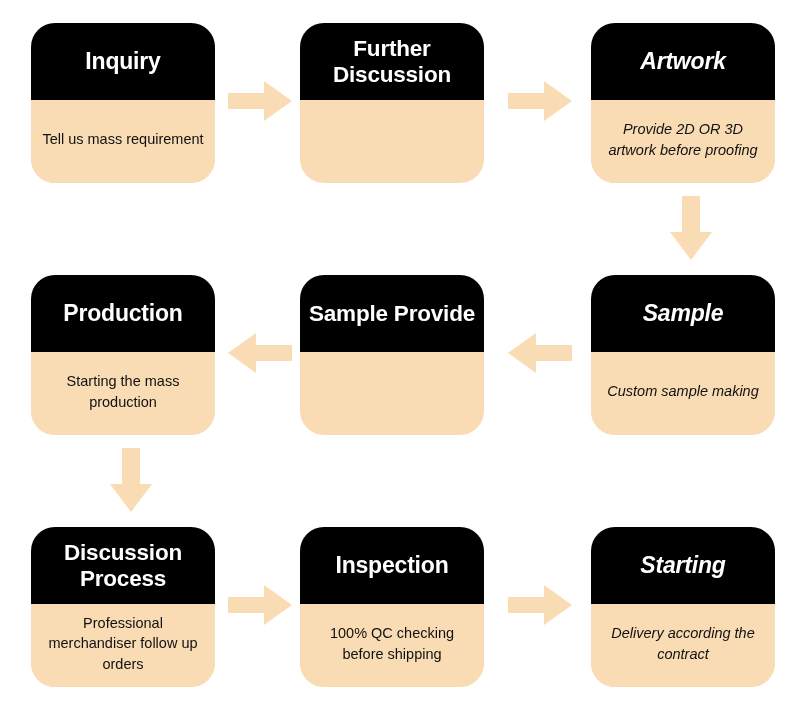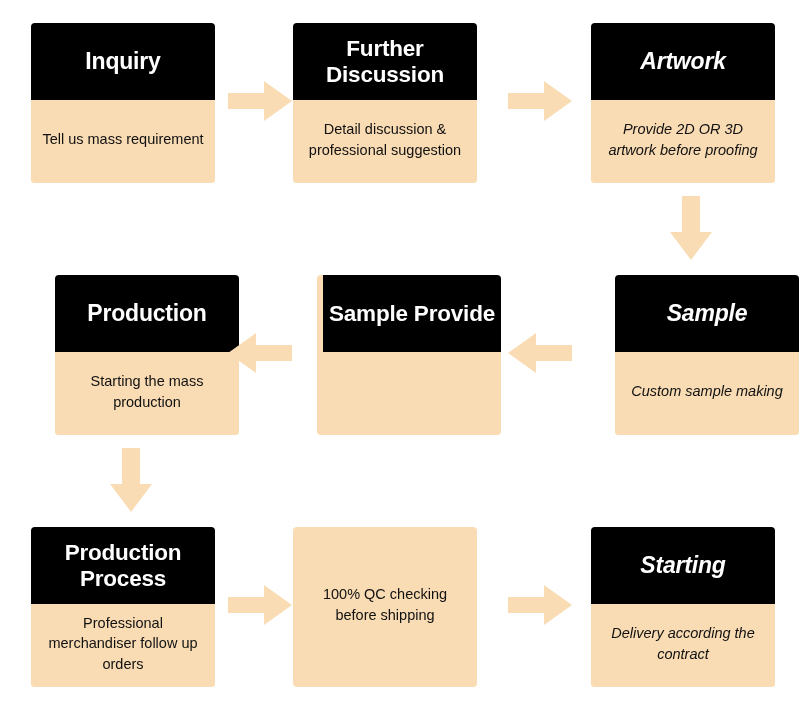--- a/index.html
+++ b/index.html
@@ -19,21 +19,21 @@
     height: 713px;
     background: #ffffff;
     overflow: hidden;
   }
 
   
   .card {
     position: absolute;
     width: 184px;
     height: 160px;
-    border-radius: 4px;
+    border-radius: 24px;
     overflow: hidden;
     background: #F9DCB4;
     display: flex;
     flex-direction: column;
   }
   .card-header {
     background: #000000;
     color: #ffffff;
     height: 77px;
     flex: 0 0 77px;
@@ -61,24 +61,24 @@
     text-align: center;
     font-size: 14.5px;
     line-height: 1.42;
     padding: 0 8px 4px 8px;
     box-sizing: border-box;
     font-weight: normal;
   }
 
   
   .col-1 { left: 31px; }
-  .col-2 { left: 293px; align-items: flex-end; }
+  .col-2 { left: 300px; }
   .col-3 { left: 591px; font-style: italic; }
   .row-1 { top: 23px; }
-  .row-2 { top: 275px; margin-left: 24px; }
+  .row-2 { top: 275px; }
   .row-3 { top: 527px; }
 
   
   .arrow {
     position: absolute;
     color: #F9DCB4;
   }
   .arrow svg { display: block; }
 
   
@@ -111,23 +111,20 @@
   <div class="arrow arr-h arr-r1a">
     <svg viewBox="0 0 64 46" width="64" height="46" aria-hidden="true">
       <path d="M0,15 L36,15 L36,3 L64,23 L36,43 L36,31 L0,31 Z" fill="#F9DCB4"></path>
     </svg>
   </div>
 
   <div class="card col-2 row-1">
     <div class="card-header two-line">
       <span>Further Discussion</span>
     </div>
-    <div class="card-body">
-      <span>Detail discussion &amp; professional suggestion</span>
-    </div>
   </div>
 
   <div class="arrow arr-h arr-r1b">
     <svg viewBox="0 0 64 46" width="64" height="46" aria-hidden="true">
       <path d="M0,15 L36,15 L36,3 L64,23 L36,43 L36,31 L0,31 Z" fill="#F9DCB4"></path>
     </svg>
   </div>
 
   <div class="card col-3 row-1">
     <div class="card-header">
@@ -181,34 +178,37 @@
   </div>
 
   <div class="arrow arr-v arr-down-left">
     <svg viewBox="0 0 46 64" width="46" height="64" aria-hidden="true">
       <path d="M14,0 L32,0 L32,36 L44,36 L23,64 L2,36 L14,36 Z" fill="#F9DCB4"></path>
     </svg>
   </div>
 
   <div class="card col-1 row-3">
     <div class="card-header two-line">
-      <span>Production Process</span>
+      <span>Discussion Process</span>
     </div>
     <div class="card-body">
       <span>Professional merchandiser follow up orders</span>
     </div>
   </div>
 
   <div class="arrow arr-h arr-r3a">
     <svg viewBox="0 0 64 46" width="64" height="46" aria-hidden="true">
       <path d="M0,15 L36,15 L36,3 L64,23 L36,43 L36,31 L0,31 Z" fill="#F9DCB4"></path>
     </svg>
   </div>
 
   <div class="card col-2 row-3">
+    <div class="card-header">
+      <span>Inspection</span>
+    </div>
     <div class="card-body">
       <span>100% QC checking before shipping</span>
     </div>
   </div>
 
   <div class="arrow arr-h arr-r3b">
     <svg viewBox="0 0 64 46" width="64" height="46" aria-hidden="true">
       <path d="M0,15 L36,15 L36,3 L64,23 L36,43 L36,31 L0,31 Z" fill="#F9DCB4"></path>
     </svg>
   </div>

